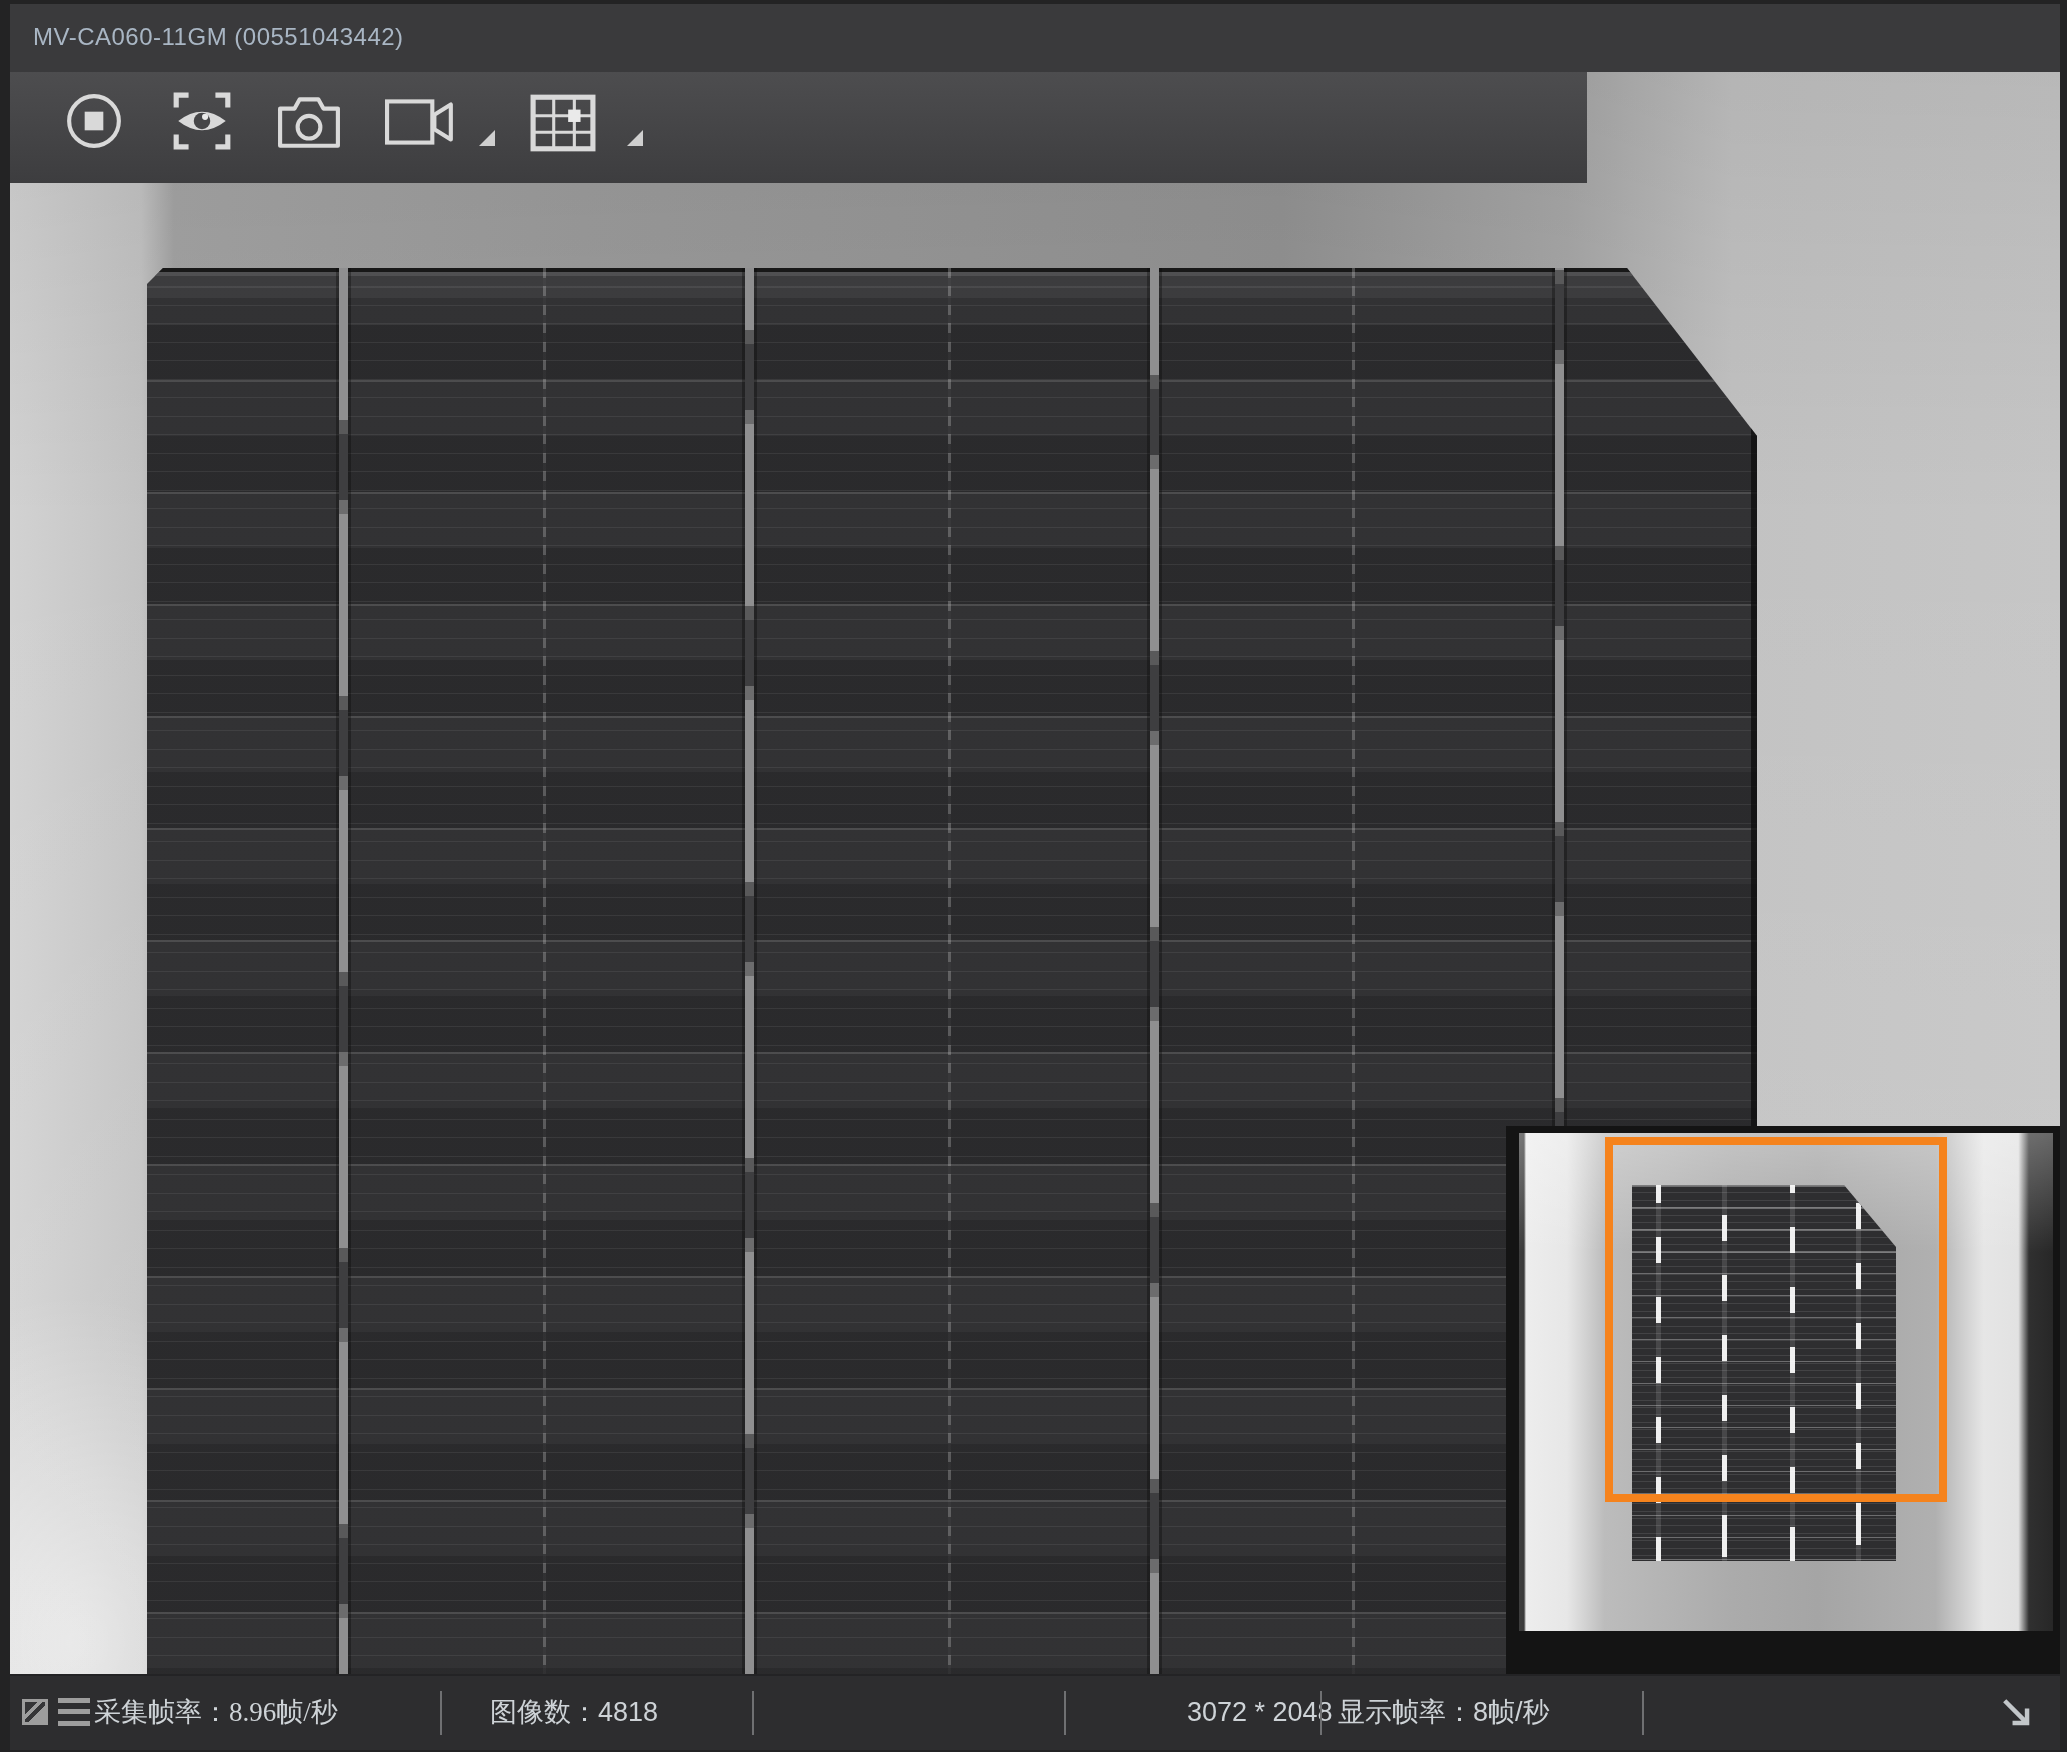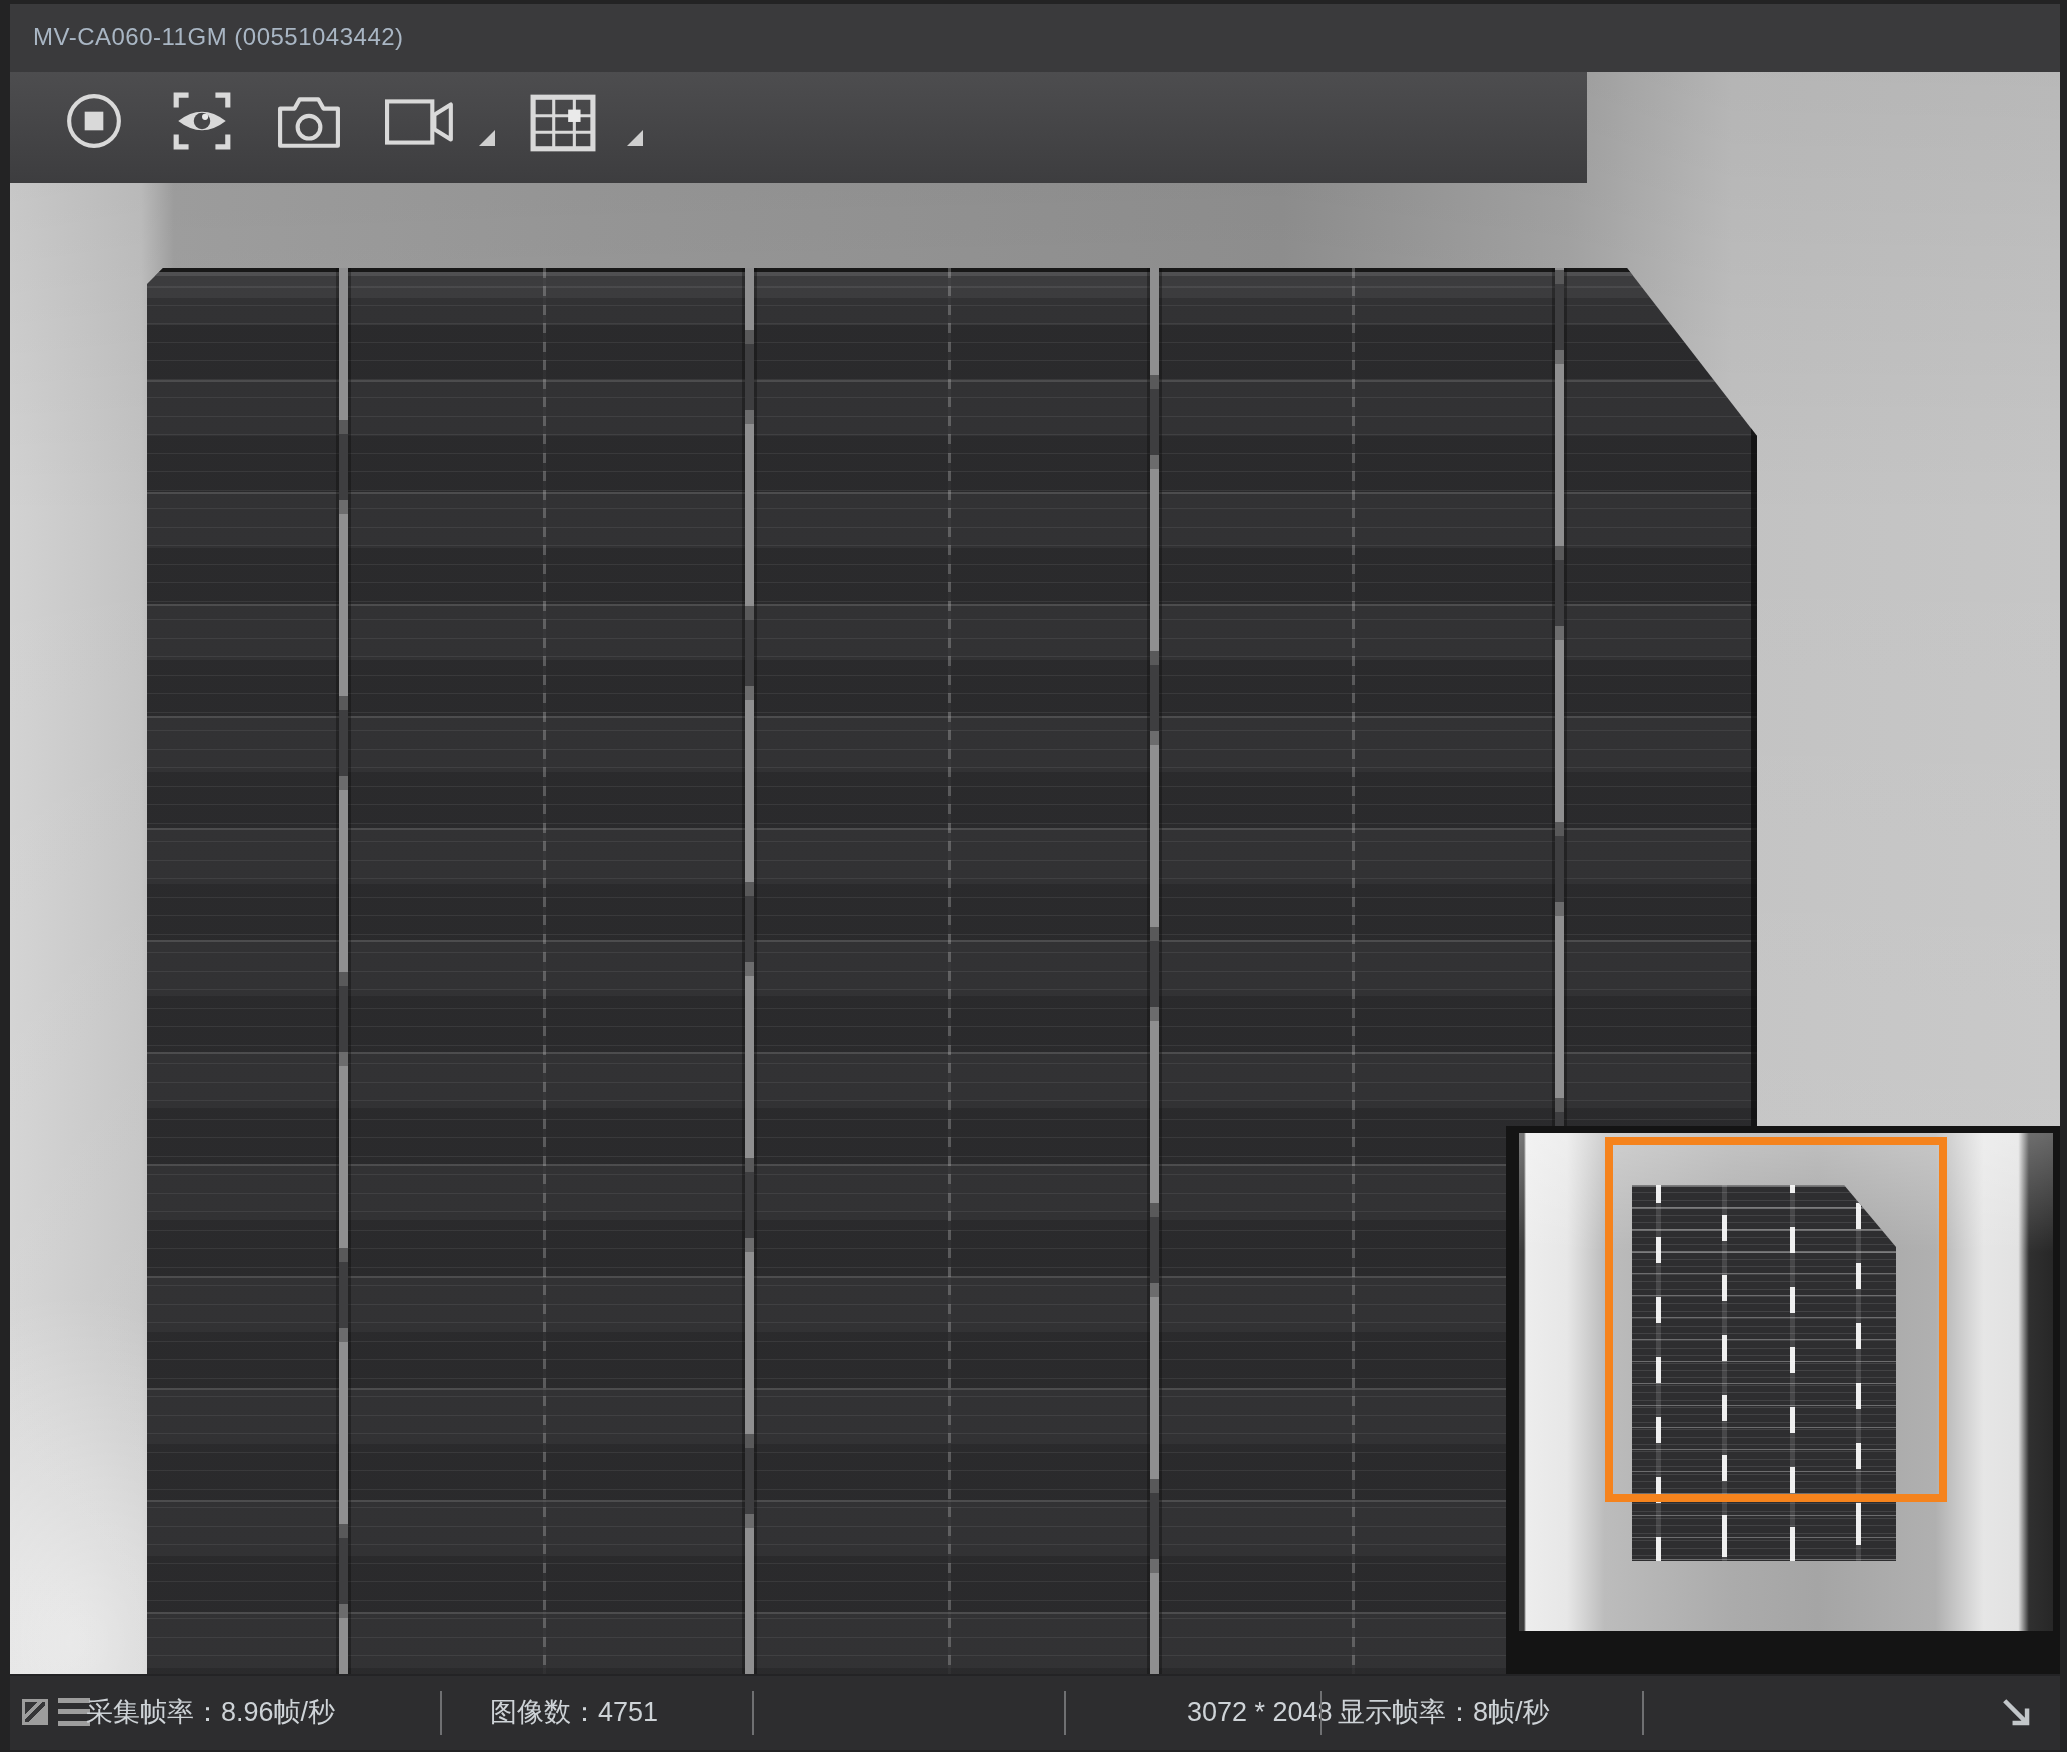--- a/index.html
+++ b/index.html
@@ -138,23 +138,23 @@
           <div class="nav-busbar" style="left:224px;background-position-y:-42px;"></div>
         </div>
         <div class="nav-viewbox"></div>
       </div>
     </div>
   </div>
 
   <div class="statusbar">
     <div class="sicon-contrast"></div>
     <div class="sicon-menu"></div>
-    <span class="stext" style="left:76px;">采集帧率：8.96帧/秒</span>
+    <span class="stext" style="left:84px;font-family:Liberation Serif, serif;">采集帧率：8.96帧/秒</span>
     <div class="ssep" style="left:430px;"></div>
-    <span class="stext" style="left:480px;">图像数：4751</span>
+    <span class="stext" style="left:480px;">图像数：4818</span>
     <div class="ssep" style="left:742px;"></div>
     <div class="ssep" style="left:1054px;"></div>
     <span class="stext" style="left:1145px;margin-left:32px;">3072 * 2048</span>
     <div class="ssep" style="left:1310px;"></div>
     <span class="stext" style="left:1328px;">显示帧率：8帧/秒</span>
     <div class="ssep" style="left:1632px;"></div>
     <svg class="sicon-resize" width="38" height="38" viewBox="0 0 34 34">
       <path d="M6 6 L26 26 M26 13 V26 H13" fill="none" stroke="#c2c6c9" stroke-width="4"></path>
     </svg>
   </div>

